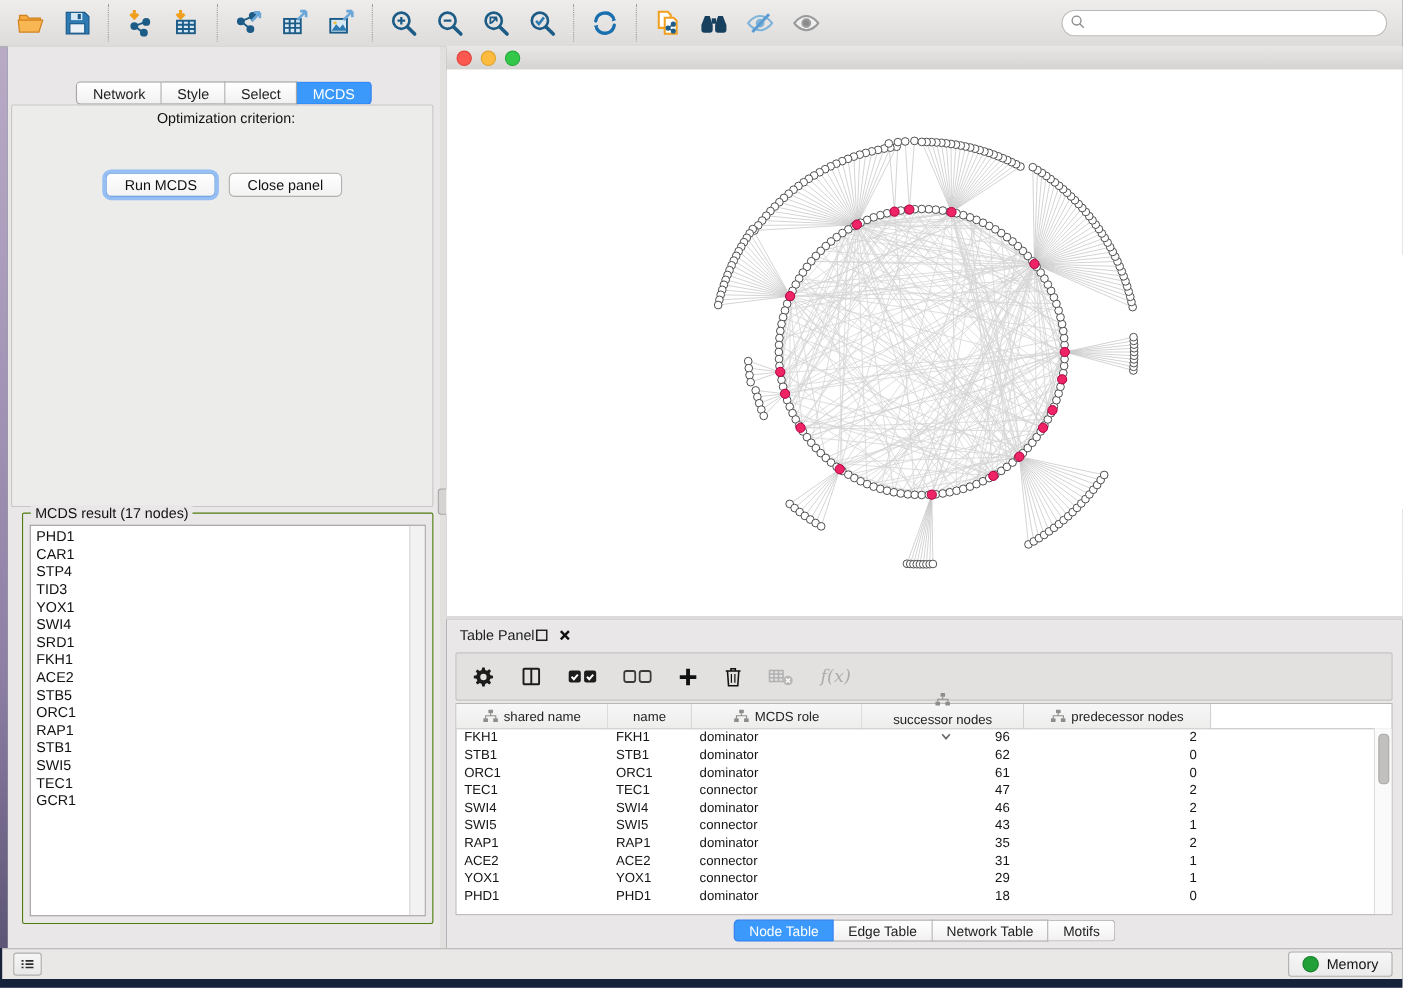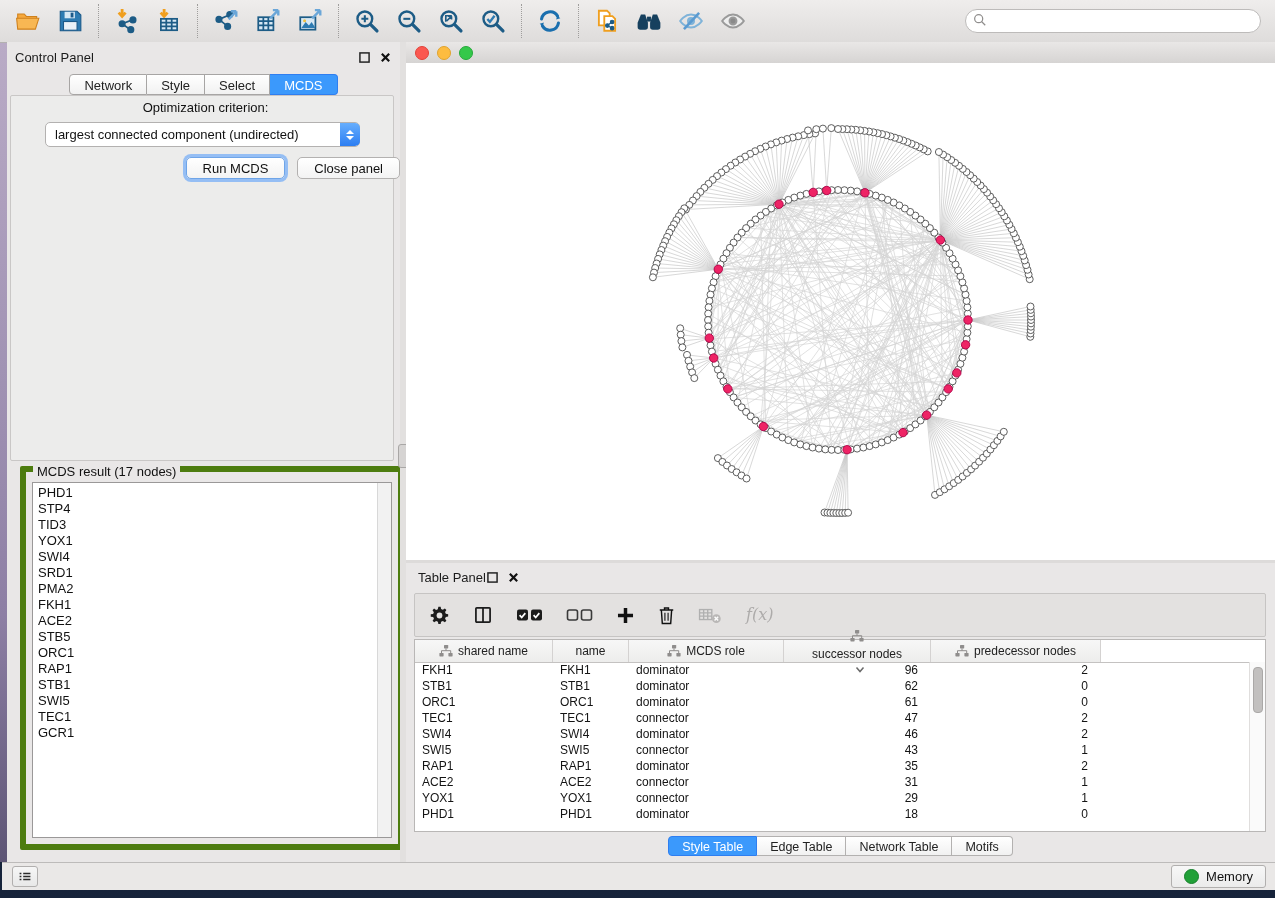--- a/index.html
+++ b/index.html
@@ -40,26 +40,26 @@
   .opt-label{position:absolute;left:4px;right:0;top:58px;text-align:center;font-size:13px;color:#111;}
   .dropdown{position:absolute;left:38px;right:40px;top:80px;height:23px;background:#fff;
      border:1px solid #b3b1b0;border-radius:5px;display:flex;align-items:center;}
   .dropdown .dd-text{flex:1;font-size:13px;color:#111;padding-left:9px;white-space:nowrap;overflow:hidden;}
   .dd-cap{width:20px;height:23px;margin:-1px -1px -1px 0;border-radius:0 5px 5px 0;
      background:linear-gradient(180deg,#66aefd,#2d7ef2);display:flex;flex-direction:column;
      align-items:center;justify-content:center;gap:2px;}
   .dd-cap i{width:0;height:0;border-left:4px solid transparent;border-right:4px solid transparent;display:block;}
   .dd-cap .up{border-bottom:4px solid #fff;}
   .dd-cap .dn{border-top:4px solid #fff;}
-  .cp-buttons{position:absolute;left:0;right:0;top:115px;display:flex;justify-content:flex-end;gap:12px;}
+  .cp-buttons{position:absolute;left:0;right:0;top:115px;display:flex;justify-content:center;gap:12px;}
   .push-btn{height:22px;padding:0 16px;font-size:13px;color:#111;background:linear-gradient(180deg,#ffffff,#f3f3f3);
      border:1px solid #b3b1b0;border-radius:5px;}
   .push-btn.focused{box-shadow:0 0 0 3px rgba(92,160,250,.6);border-color:#6fa5e8;}
   .result-group{position:absolute;left:13px;width:372px;top:424px;height:372px;
-     border:6px solid #4d7c0f;border-radius:2px;}
+     border:1px solid #4d7c0f;border-radius:2px;}
   .result-legend{position:absolute;left:7px;top:-8px;background:#e9e7e7;padding:0 4px;font-size:13px;color:#111;}
   .result-list{position:absolute;left:6px;right:6px;top:10px;bottom:6px;background:#fff;
      border:1px solid #9a9898;overflow:hidden;}
   .result-scroll{position:absolute;top:0;bottom:0;right:0;width:13px;background:#f2f2f2;border-left:1px solid #d8d8d8;}
   .list-item{font-size:13px;line-height:16px;padding-left:5px;color:#111;}
   
   .v-split{position:absolute;left:400px;top:42px;width:6px;height:820px;background:#e2e0df;}
   .v-split .knob{position:absolute;left:-2px;top:402px;width:9px;height:22px;background:#d6d4d3;
      border:1px solid #a9a7a6;border-radius:3px;}
   
@@ -297,65 +297,43 @@
     <div class="tb-search">
       <svg class="mag" viewBox="0 0 16 16">
           <circle cx="6.5" cy="6.5" r="4.6" fill="none" stroke="#8f8d8c" stroke-width="1.4"></circle>
           <path d="M10 10l4 4" stroke="#8f8d8c" stroke-width="1.4"></path>
         </svg>
       <input type="text" placeholder="" style="">
     </div>
   </div>
 
   <div class="control-panel">
-    <div class="cp-head">
-      <span class="panel-title">Control Panel</span>
-      <span class="win-btns">
-        <span class="win-btn">
-            <svg width="11" height="11" viewBox="0 0 12 12">
-              <rect x="1" y="1" width="10" height="10" fill="none" stroke="#222" stroke-width="1.6"></rect>
-            </svg>
-          </span>
-        <span class="win-btn">
-            <svg width="11" height="11" viewBox="0 0 12 12">
-              <path d="M2 2l8 8M10 2l-8 8" stroke="#111" stroke-width="2.4"></path>
-            </svg>
-          </span>
-      </span>
-    </div>
     <div class="seg-tabs" id="ctl-tabs">
         <button class="seg-btn">Network</button>
         <button class="seg-btn">Style</button>
         <button class="seg-btn">Select</button>
         <button class="seg-btn active">MCDS</button>
       </div>
     <div class="cp-body"></div>
     <div class="opt-label">Optimization criterion:</div>
-    <div class="dropdown">
-      <span class="dd-text">largest connected component (undirected)</span>
-      <span class="dd-cap">
-          <i class="up"></i>
-          <i class="dn"></i>
-        </span>
-    </div>
     <div class="cp-buttons">
       <button class="push-btn focused">Run MCDS</button>
       <button class="push-btn">Close panel</button>
     </div>
     <div class="result-group">
       <span class="result-legend">MCDS result (17 nodes)</span>
       <div class="result-list">
         <div id="result-list" style="padding-top:2px;">
             <div class="list-item">PHD1</div>
+            <div class="list-item">CAR1</div>
             <div class="list-item">STP4</div>
             <div class="list-item">TID3</div>
             <div class="list-item">YOX1</div>
             <div class="list-item">SWI4</div>
             <div class="list-item">SRD1</div>
-            <div class="list-item">PMA2</div>
             <div class="list-item">FKH1</div>
             <div class="list-item">ACE2</div>
             <div class="list-item">STB5</div>
             <div class="list-item">ORC1</div>
             <div class="list-item">RAP1</div>
             <div class="list-item">STB1</div>
             <div class="list-item">SWI5</div>
             <div class="list-item">TEC1</div>
             <div class="list-item">GCR1</div>
           </div>
@@ -1341,21 +1319,21 @@
             <div class="td left" style="width: 155px;">dominator</div>
             <div class="td right" style="width: 147px;">18</div>
             <div class="td right" style="width: 170px;">0</div>
           </div>
         </div>
       <div class="tbl-scroll">
           <span class="tbl-thumb"></span>
         </div>
     </div>
     <div class="tp-tabs" id="bottom-tabs">
-        <button class="tp-tab active">Style Table</button>
+        <button class="tp-tab active">Node Table</button>
         <button class="tp-tab">Edge Table</button>
         <button class="tp-tab">Network Table</button>
         <button class="tp-tab">Motifs</button>
       </div>
   </div>
 
   <div class="status-bar">
     <button class="sb-left-btn">
       <svg width="16" height="13" viewBox="0 0 20 16">
           <path d="M1 3h3M7 3h12M1 8h3M7 8h12M1 13h3M7 13h12" stroke="#2b2b2b" stroke-width="2.4"></path>

